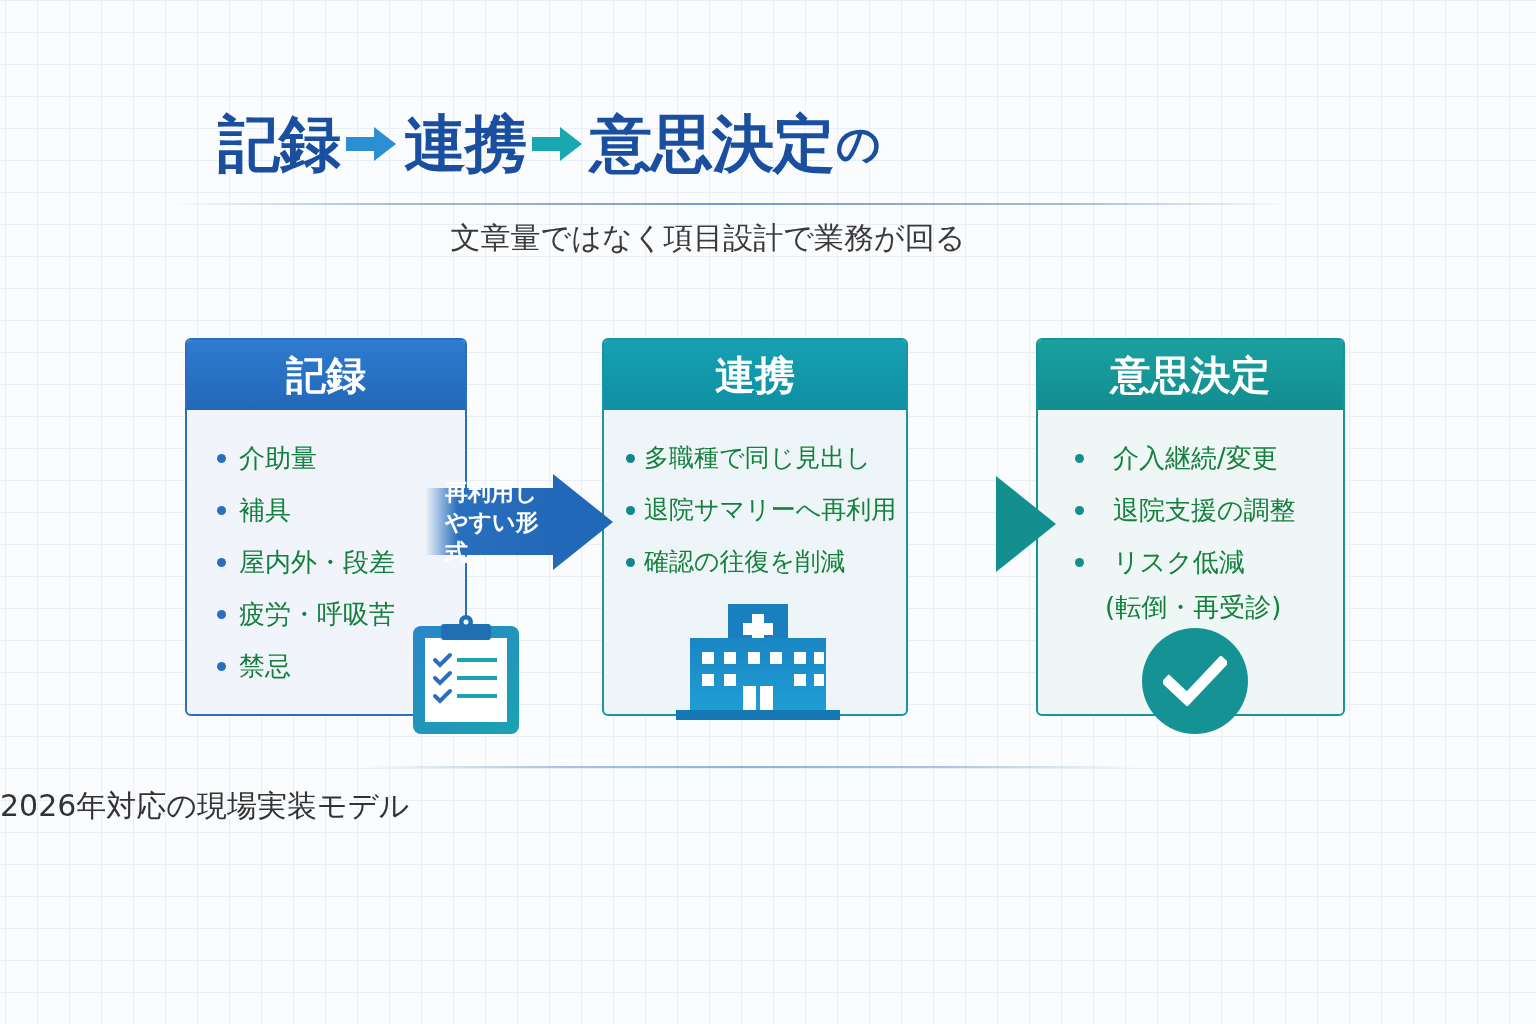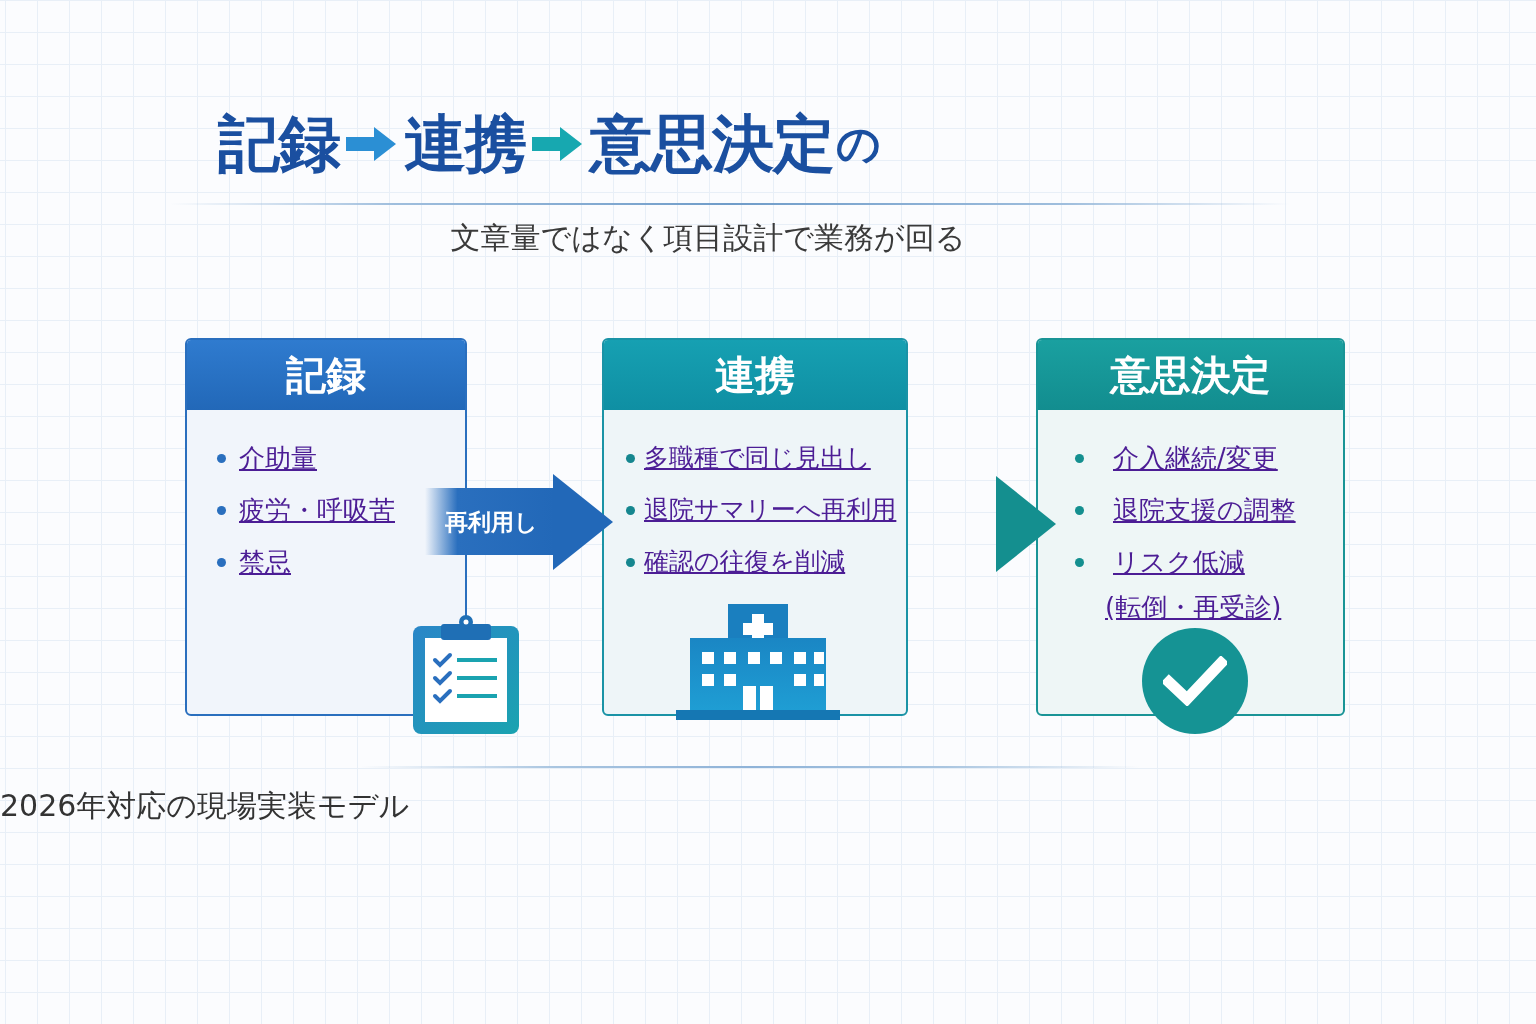--- a/index.html
+++ b/index.html
@@ -43,21 +43,21 @@
   .card {
     position: absolute; top: 338px; height: 378px; border-radius: 6px;
     background: #f1f5fb; border: 2px solid; overflow: hidden;
   }
   .card-header {
     height: 70px; display: flex; align-items: center; justify-content: center;
     color: #ffffff; font-weight: bold; font-size: 40px;
   }
   .card ul { list-style: none; padding: 22px 0 0 0; }
   .card li {
-    font-size: 26px; color: #4c1d95; line-height: 52px; position: relative; padding-left: 52px; text-decoration: underline;
+    font-size: 26px; color: #15803d; line-height: 52px; position: relative; padding-left: 52px;
   }
   .card li .dot {
     position: absolute; left: 30px; top: 22px; width: 9px; height: 9px; border-radius: 50%;
   }
   .card li .sub { display: block; line-height: 38px; margin-left: -8px; }
 
   .card-1 { left: 185px; width: 282px; border-color: #2a6fbe; }
   .card-1 .card-header { background: linear-gradient(180deg, #2f7bcf, #2268b8); }
   .card-1 .dot { background: #2a6fbe; }
   .card-1 ul { padding-left: 0; }
@@ -123,20 +123,22 @@
   <span class="word small">の</span>
 </div>
 
 <div class="divider-top"></div>
 <div class="subtitle">文章量ではなく項目設計で業務が回る</div>
 
 <div class="card card-1">
   <div class="card-header">記録</div>
   <ul>
     <li><span class="dot"></span><span>介助量</span></li>
+    <li><span class="dot"></span><span>補具</span></li>
+    <li><span class="dot"></span><span>屋内外・段差</span></li>
     <li><span class="dot"></span><span>疲労・呼吸苦</span></li>
     <li><span class="dot"></span><span>禁忌</span></li>
   </ul>
 </div>
 
 <div class="card card-2">
   <div class="card-header">連携</div>
   <ul>
     <li><span class="dot"></span><span>多職種で同じ見出し</span></li>
     <li><span class="dot"></span><span>退院サマリーへ再利用</span></li>
@@ -149,20 +151,21 @@
   <ul>
     <li><span class="dot"></span><span>介入継続/変更</span></li>
     <li><span class="dot"></span><span>退院支援の調整</span></li>
     <li><span class="dot"></span><span>リスク低減</span><span class="sub">(転倒・再受診)</span></li>
   </ul>
 </div>
 
 <div class="flow-arrow fa-1">
   <div class="body">
     <span>再利用し</span>
+    <span>やすい形式</span>
   </div>
   <div class="tip"></div>
 </div>
 
 <div class="flow-arrow fa-2">
   <div class="tip"></div>
 </div>
 
 <div class="clipboard">
   <svg width="106" height="120" viewBox="0 0 106 120">

